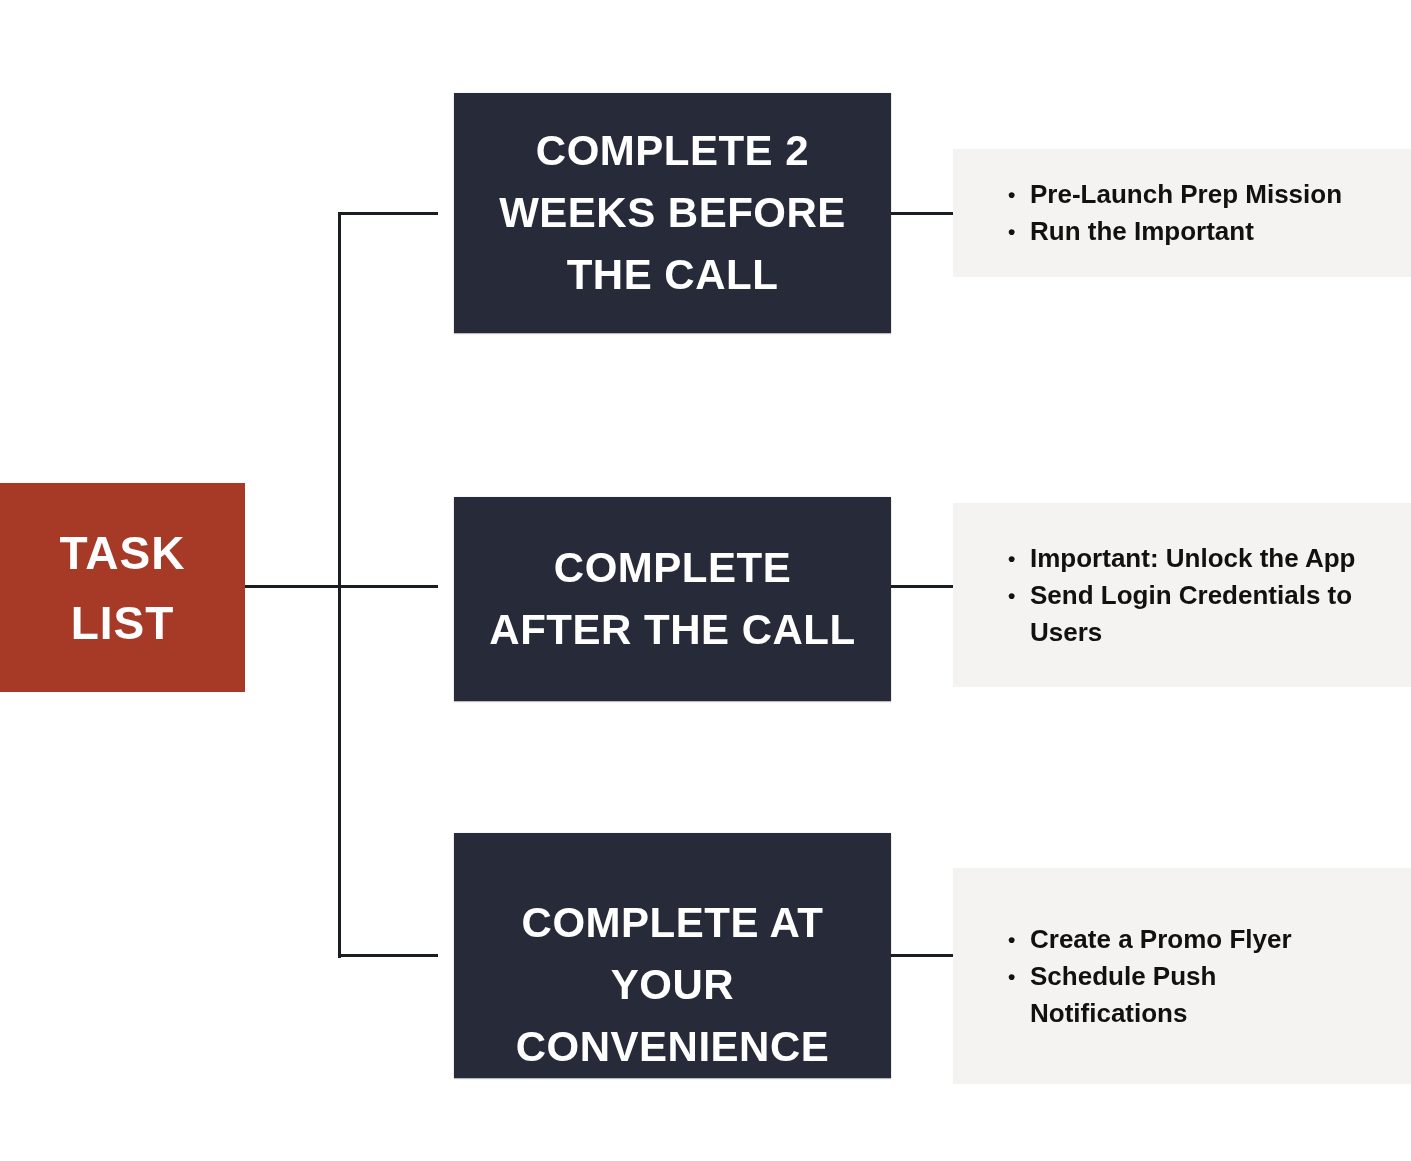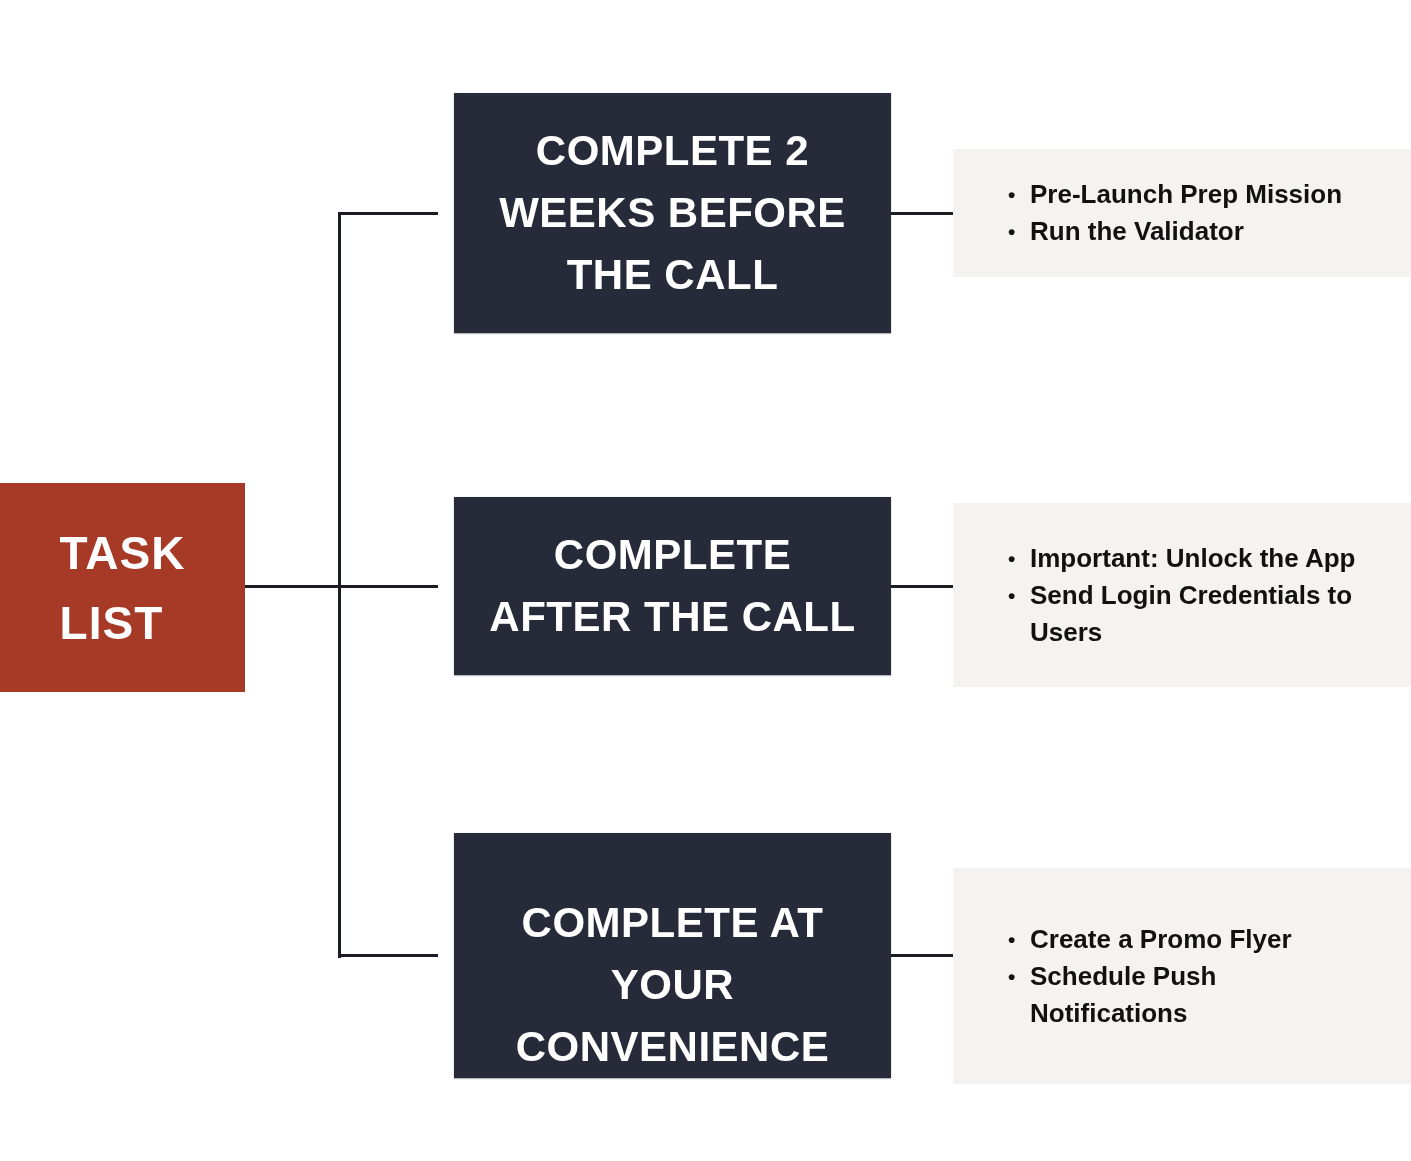--- a/index.html
+++ b/index.html
@@ -26,34 +26,34 @@
     left: 0; top: 483px;
     width: 245px; height: 209px;
     background: var(--root-bg);
     display: flex; align-items: center; justify-content: center;
   }
   .root-label {
     color: var(--stage-text);
     font-weight: bold;
     font-size: 46px;
     line-height: 70px;
-    text-align: left;
+    text-align: center;
     white-space: pre-line;
     letter-spacing: 1px;
   }
   
   .stage {
     position: absolute;
     left: 454px; width: 437px;
     background: var(--stage-bg);
     display: flex; align-items: center; justify-content: center;
     box-shadow: 0 1px 1px rgba(0,0,0,0.25), 0 0 1px rgba(0,0,0,0.2);
   }
   .stage0 { top: 93px;  height: 240px; }
-  .stage1 { top: 497px; height: 178px; }
+  .stage1 { top: 497px; height: 204px; }
   .stage2 { top: 833px; height: 245px; align-items: flex-end; }
   .stage-label {
     color: var(--stage-text);
     font-weight: bold;
     font-size: 42px;
     line-height: 62px;
     text-align: center;
     white-space: pre-line;
     letter-spacing: 0.5px;
   }
@@ -123,21 +123,21 @@
   </div>
   <div class="stage stage2">
     <div class="stage-label">COMPLETE AT
 YOUR
 CONVENIENCE</div>
   </div>
 
   <div class="panel panel0">
     <ul class="task-list">
       <li class="task-item">Pre-Launch Prep Mission</li>
-      <li class="task-item">Run the Validator</li>
+      <li class="task-item">Run the Important</li>
     </ul>
   </div>
   <div class="panel panel1">
     <ul class="task-list">
       <li class="task-item">Important: Unlock the App</li>
       <li class="task-item">Send Login Credentials to
 Users</li>
     </ul>
   </div>
   <div class="panel panel2">

